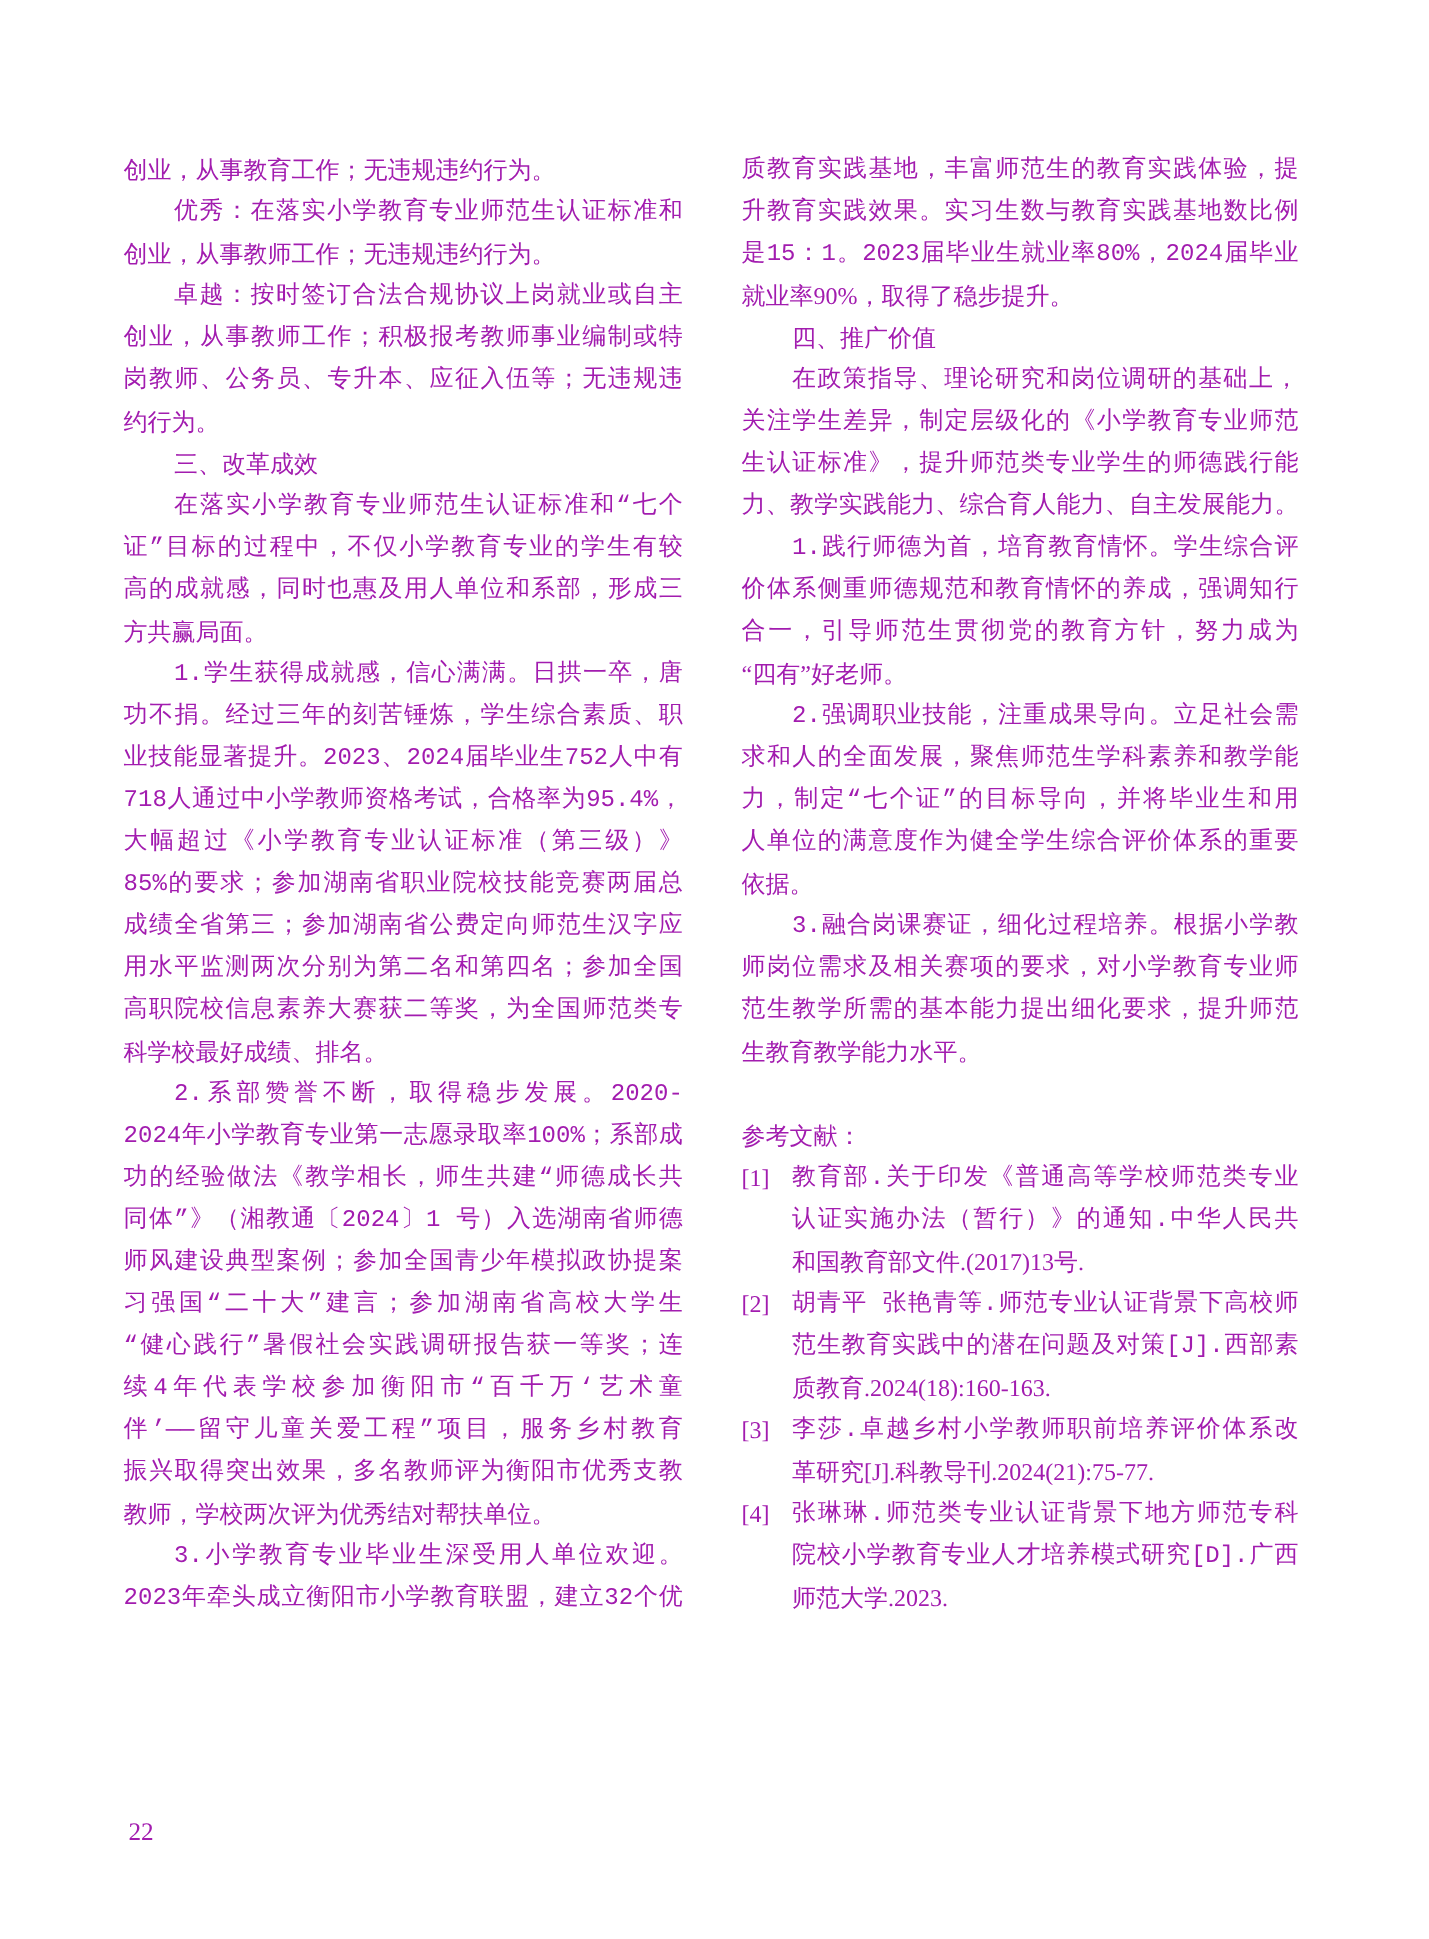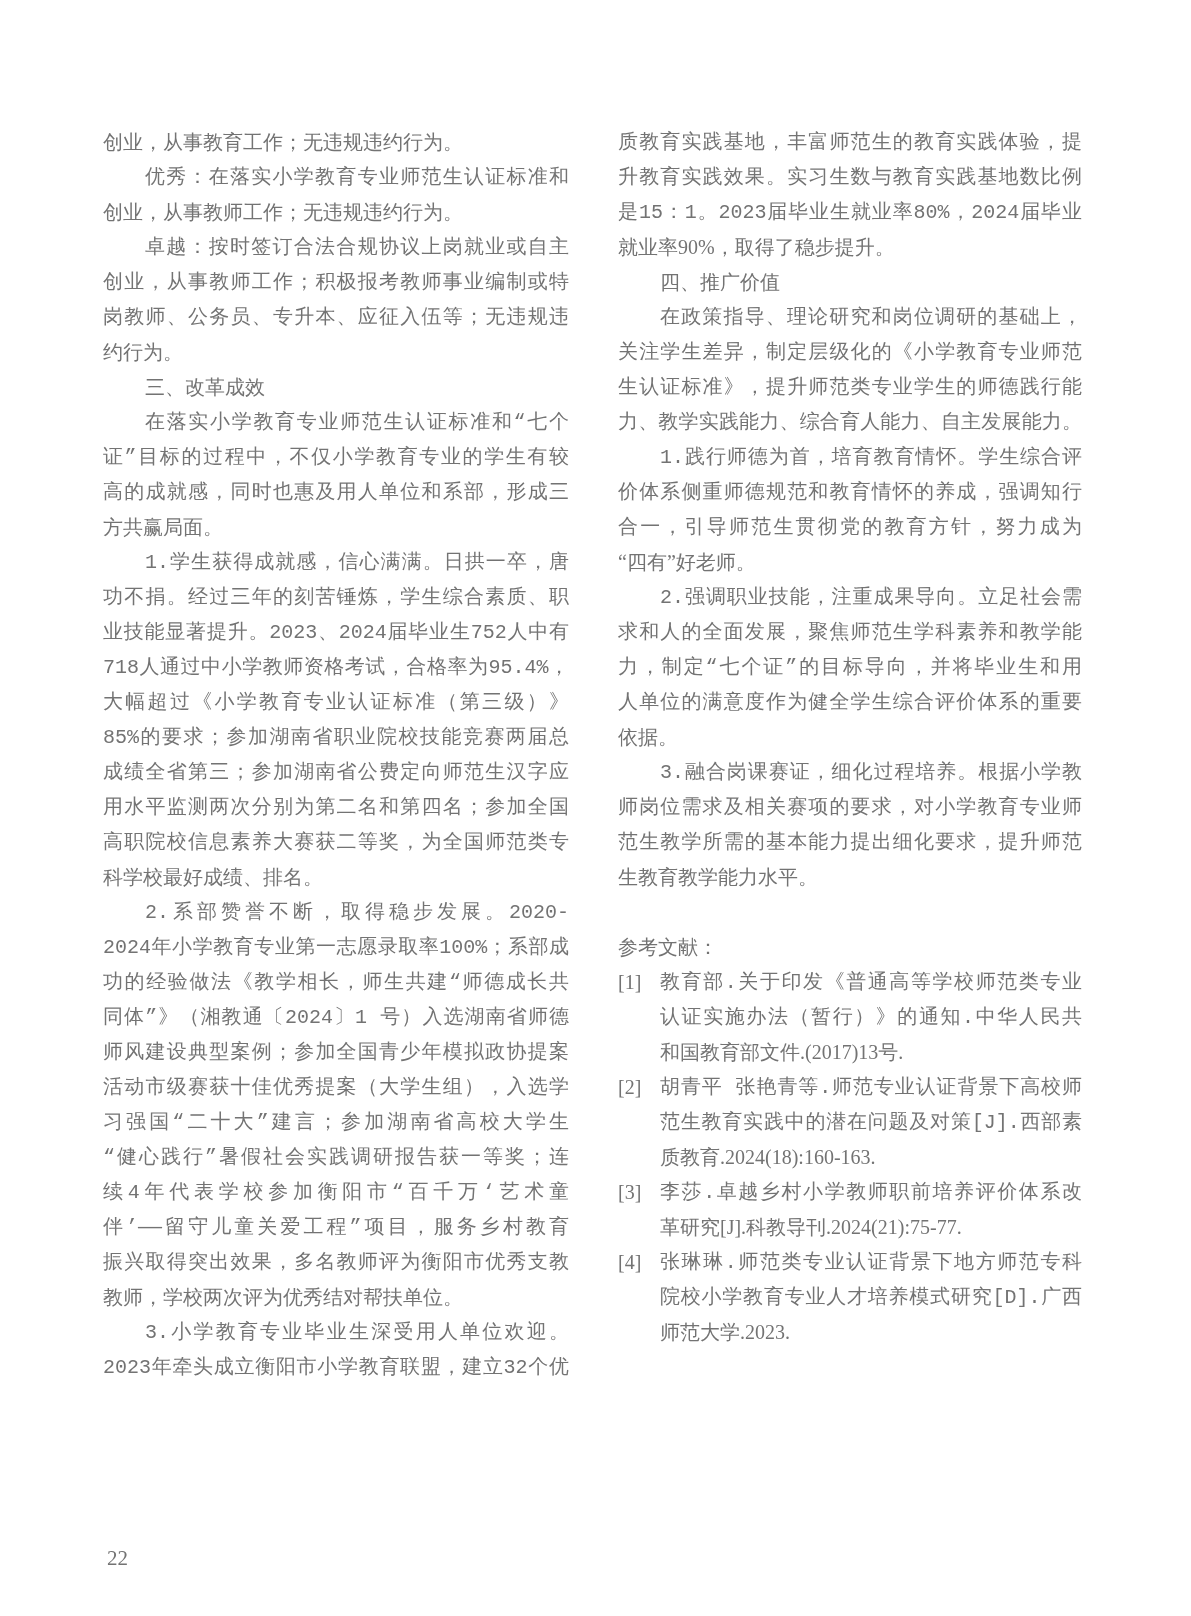--- a/index.html
+++ b/index.html
@@ -6,21 +6,21 @@
   html, body {
     margin: 0;
     padding: 0;
     background: #ffffff;
   }
   .page {
     position: relative;
     width: 1191px;
     height: 1616px;
     background: #ffffff;
-    color: #737373;
+    color: #a21caf;
     font-family: "Liberation Serif", "DejaVu Serif", serif;
     overflow: hidden;
   }
   .column {
     position: absolute;
     top: 125px;
     font-size: 20px;
     line-height: 35px;
   }
   .column-left  { left: 103px; width: 466px; }
@@ -50,21 +50,20 @@
     top: 0;
     line-height: 35px;
     height: 35px;
   }
   .page-number {
     position: absolute;
     left: 107px;
     top: 1513px;
     font-size: 21px;
     line-height: 26px;
-    margin-top: 32px;
   }
 </style>
 </head>
 <body>
 
 <div class="page">
   <div class="column column-left">
       <div class="line">创业，从事教育工作；无违规违约行为。</div>
       <div class="line indent fill">优秀：在落实小学教育专业师范生认证标准和</div>
       <div class="line">创业，从事教师工作；无违规违约行为。</div>
@@ -85,21 +84,20 @@
       <div class="line fill">85%的要求；参加湖南省职业院校技能竞赛两届总</div>
       <div class="line fill">成绩全省第三；参加湖南省公费定向师范生汉字应</div>
       <div class="line fill">用水平监测两次分别为第二名和第四名；参加全国</div>
       <div class="line fill">高职院校信息素养大赛获二等奖，为全国师范类专</div>
       <div class="line">科学校最好成绩、排名。</div>
       <div class="line indent fill">2.系部赞誉不断，取得稳步发展。2020-</div>
       <div class="line fill">2024年小学教育专业第一志愿录取率100%；系部成</div>
       <div class="line fill">功的经验做法《教学相长，师生共建“师德成长共</div>
       <div class="line fill">同体”》（湘教通〔2024〕1 号）入选湖南省师德</div>
       <div class="line fill">师风建设典型案例；参加全国青少年模拟政协提案</div>
-      <div class="line fill">活动市级赛获十佳优秀提案（大学生组），入选学</div>
       <div class="line fill">习强国“二十大”建言；参加湖南省高校大学生</div>
       <div class="line fill">“健心践行”暑假社会实践调研报告获一等奖；连</div>
       <div class="line fill">续4年代表学校参加衡阳市“百千万‘艺术童</div>
       <div class="line fill">伴’——留守儿童关爱工程”项目，服务乡村教育</div>
       <div class="line fill">振兴取得突出效果，多名教师评为衡阳市优秀支教</div>
       <div class="line">教师，学校两次评为优秀结对帮扶单位。</div>
       <div class="line indent fill">3.小学教育专业毕业生深受用人单位欢迎。</div>
       <div class="line fill">2023年牵头成立衡阳市小学教育联盟，建立32个优</div>
     </div>
   <div class="column column-right">

